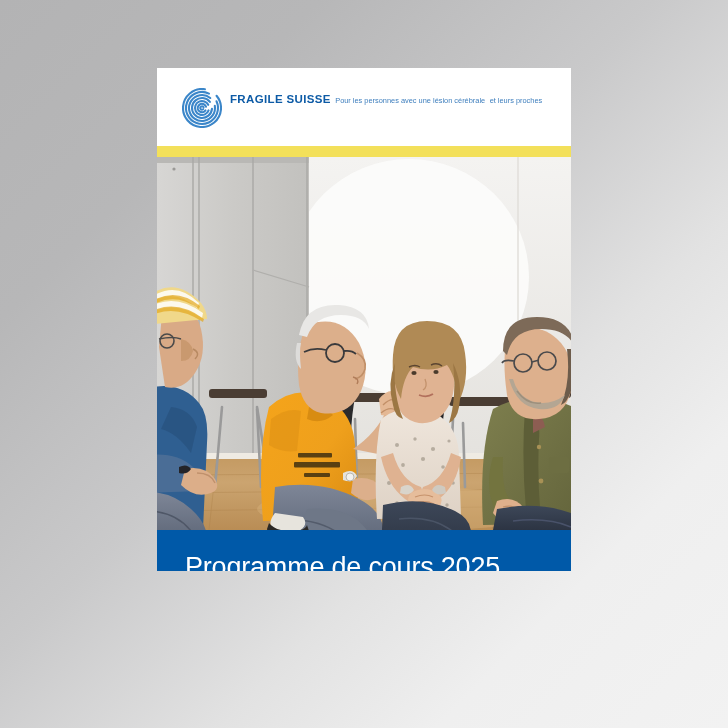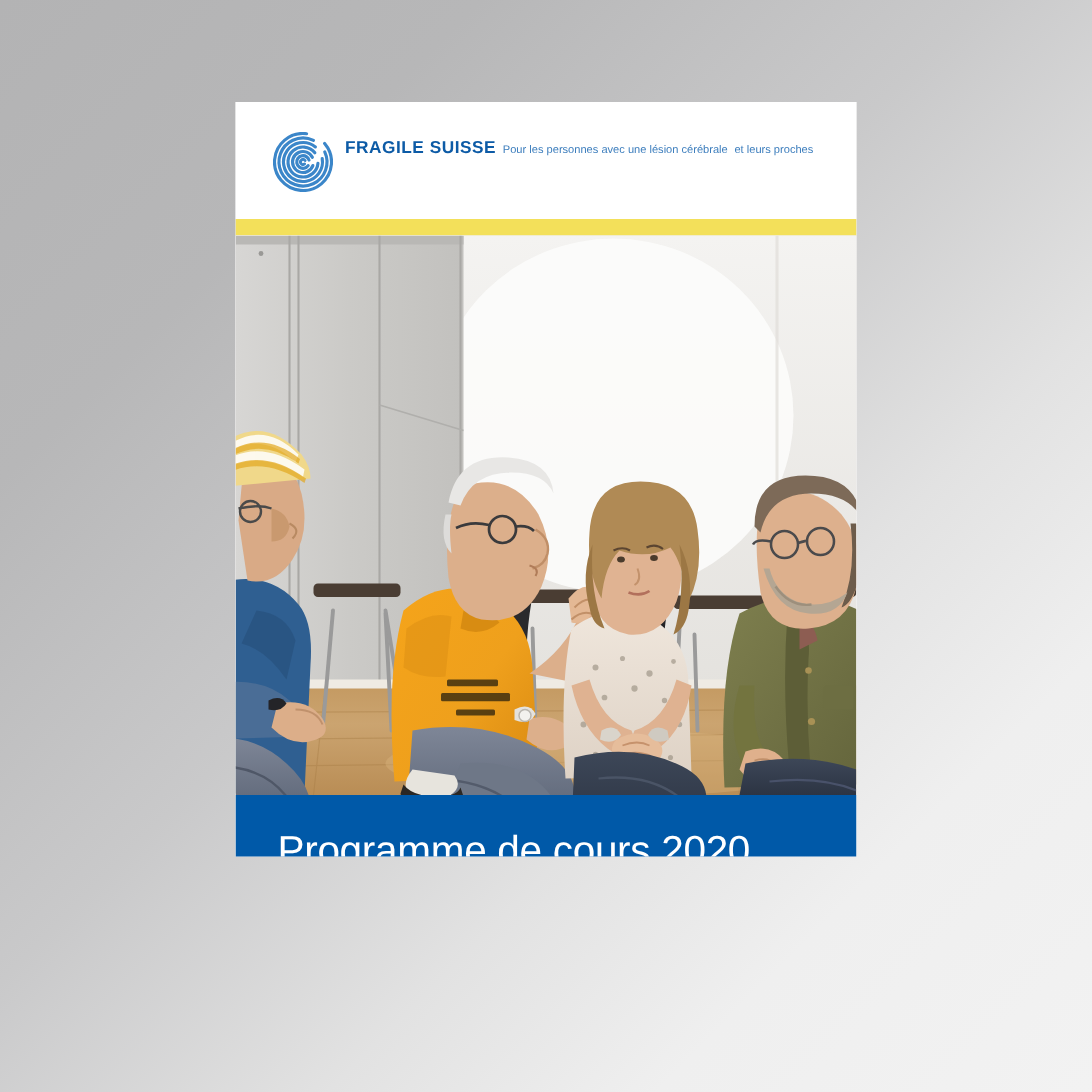--- a/index.html
+++ b/index.html
@@ -427,17 +427,17 @@
           </g>
 
           <path d="M340 352 q40 -8 74 4 l0 17 l-78 0 z" fill="url(#jeansd)"></path>
           <path d="M356 364 q34 -4 58 6" stroke="#49526a" stroke-width="1.5" fill="none"></path>
         </g>
 
       </svg>
     </div>
 
     <div class="title-block">
-      <h1 class="cover-title">Programme de cours 2020</h1>
+      <h1 class="cover-title">Programme de cours 2025</h1>
     </div>
 
   </div>
 </div>
 
 </body></html>

